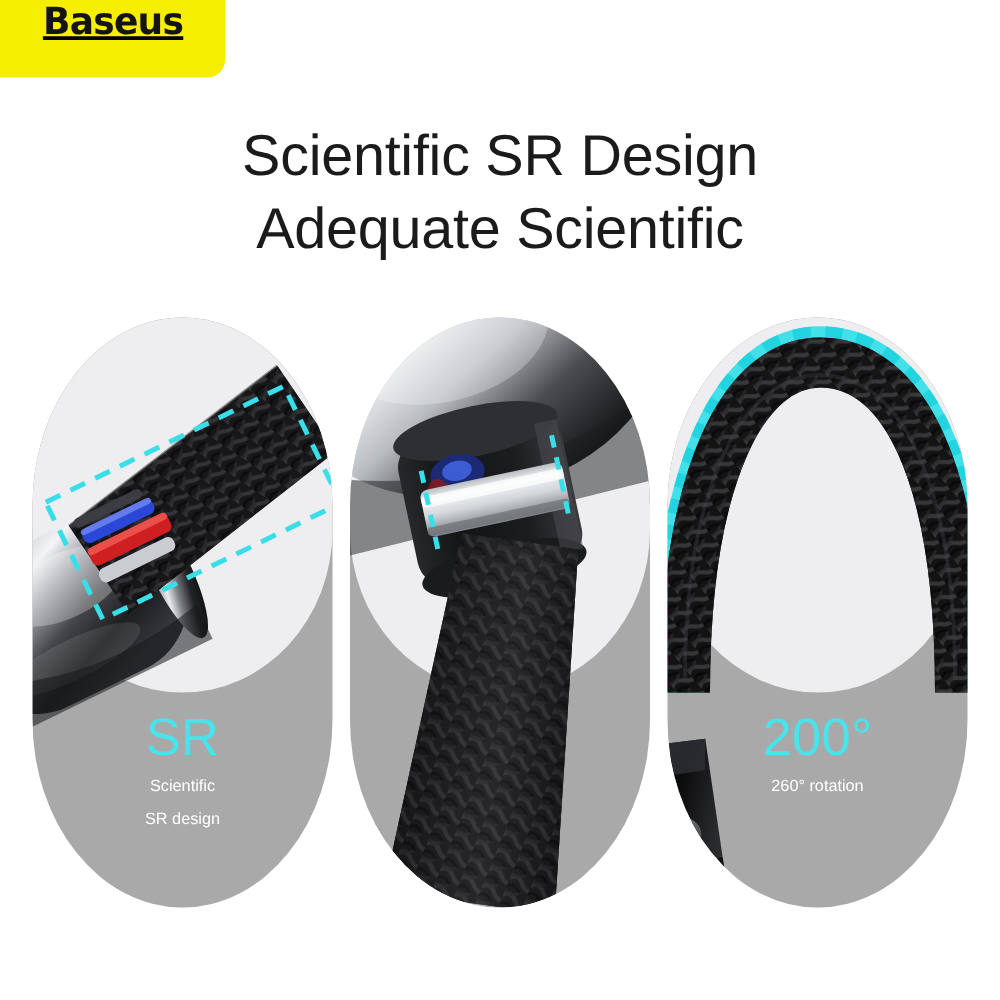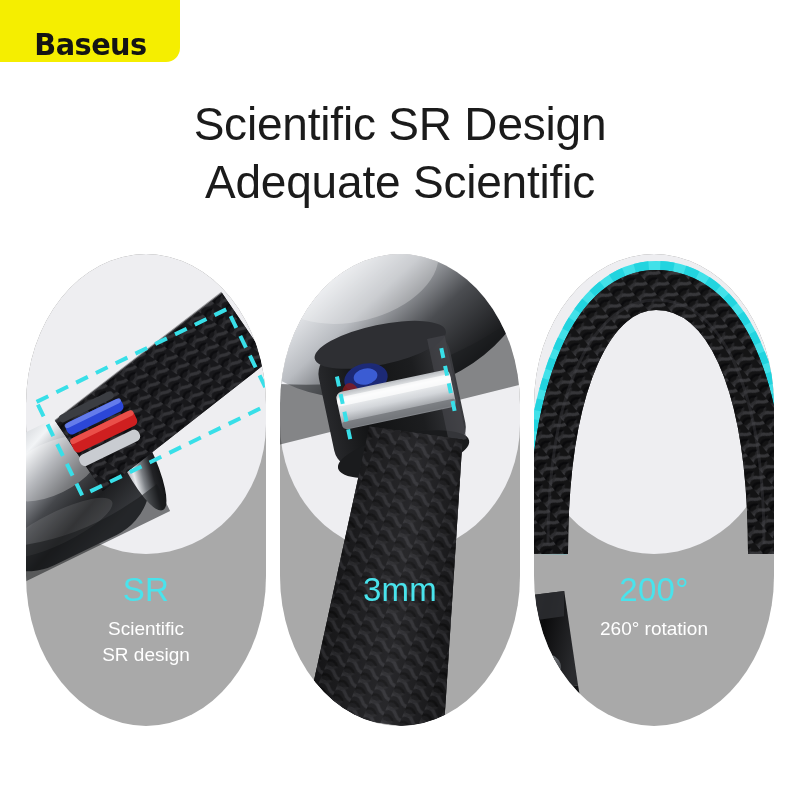--- a/index.html
+++ b/index.html
@@ -18,22 +18,23 @@
   
   .brand-logo {
     position: absolute;
     left: 0;
     top: 0;
     width: 180px;
     height: 62px;
     background: #f5ee00;
     border-bottom-right-radius: 14px;
     display: flex;
-    align-items: flex-end;
+    align-items: flex-start;
     justify-content: center;
+    text-decoration: underline;
   }
   .brand-logo-text {
     font-family: "DejaVu Sans", sans-serif;
     font-size: 30px;
     font-weight: bold;
     color: #141414;
     letter-spacing: -0.6px;
     transform: scaleX(0.96);
   }
 
@@ -106,30 +107,30 @@
   .panel-caption {
     position: absolute;
     left: 0;
     right: 0;
     top: 316px;
     text-align: center;
     pointer-events: none;
   }
   .panel-heading {
     font-family: "Liberation Sans", sans-serif;
-    font-size: 33px;
+    font-size: 42px;
     font-weight: 400;
     color: #49e3ec;
     line-height: 40px;
     letter-spacing: 0.3px;
   }
   .panel-sub {
     margin-top: 6px;
     font-family: "Liberation Sans", sans-serif;
-    font-size: 19px;
+    font-size: 13px;
     font-weight: 400;
     color: #ffffff;
     line-height: 26px;
     white-space: pre-line;
   }
 </style>
 </head>
 <body>
 
 <div class="brand-logo">
@@ -301,21 +302,20 @@
           </g>
 
           <g transform="rotate(-12 120 150)">
             <line x1="64" y1="110" x2="64" y2="182" stroke="#38dfe8" stroke-width="4" stroke-dasharray="10 8"></line>
             <line x1="172" y1="104" x2="172" y2="176" stroke="#38dfe8" stroke-width="4" stroke-dasharray="10 8"></line>
           </g>
         </g>
       </svg>
     </div>
     <div class="panel-caption">
-      <div class="panel-heading">3mm</div>
     </div>
   </div>
 
   <div class="panel">
     <div class="capsule">
       <div class="capsule-light"></div>
     </div>
     <div class="panel-art">
       <svg width="240" height="472" viewBox="0 0 240 472">
         <defs>

